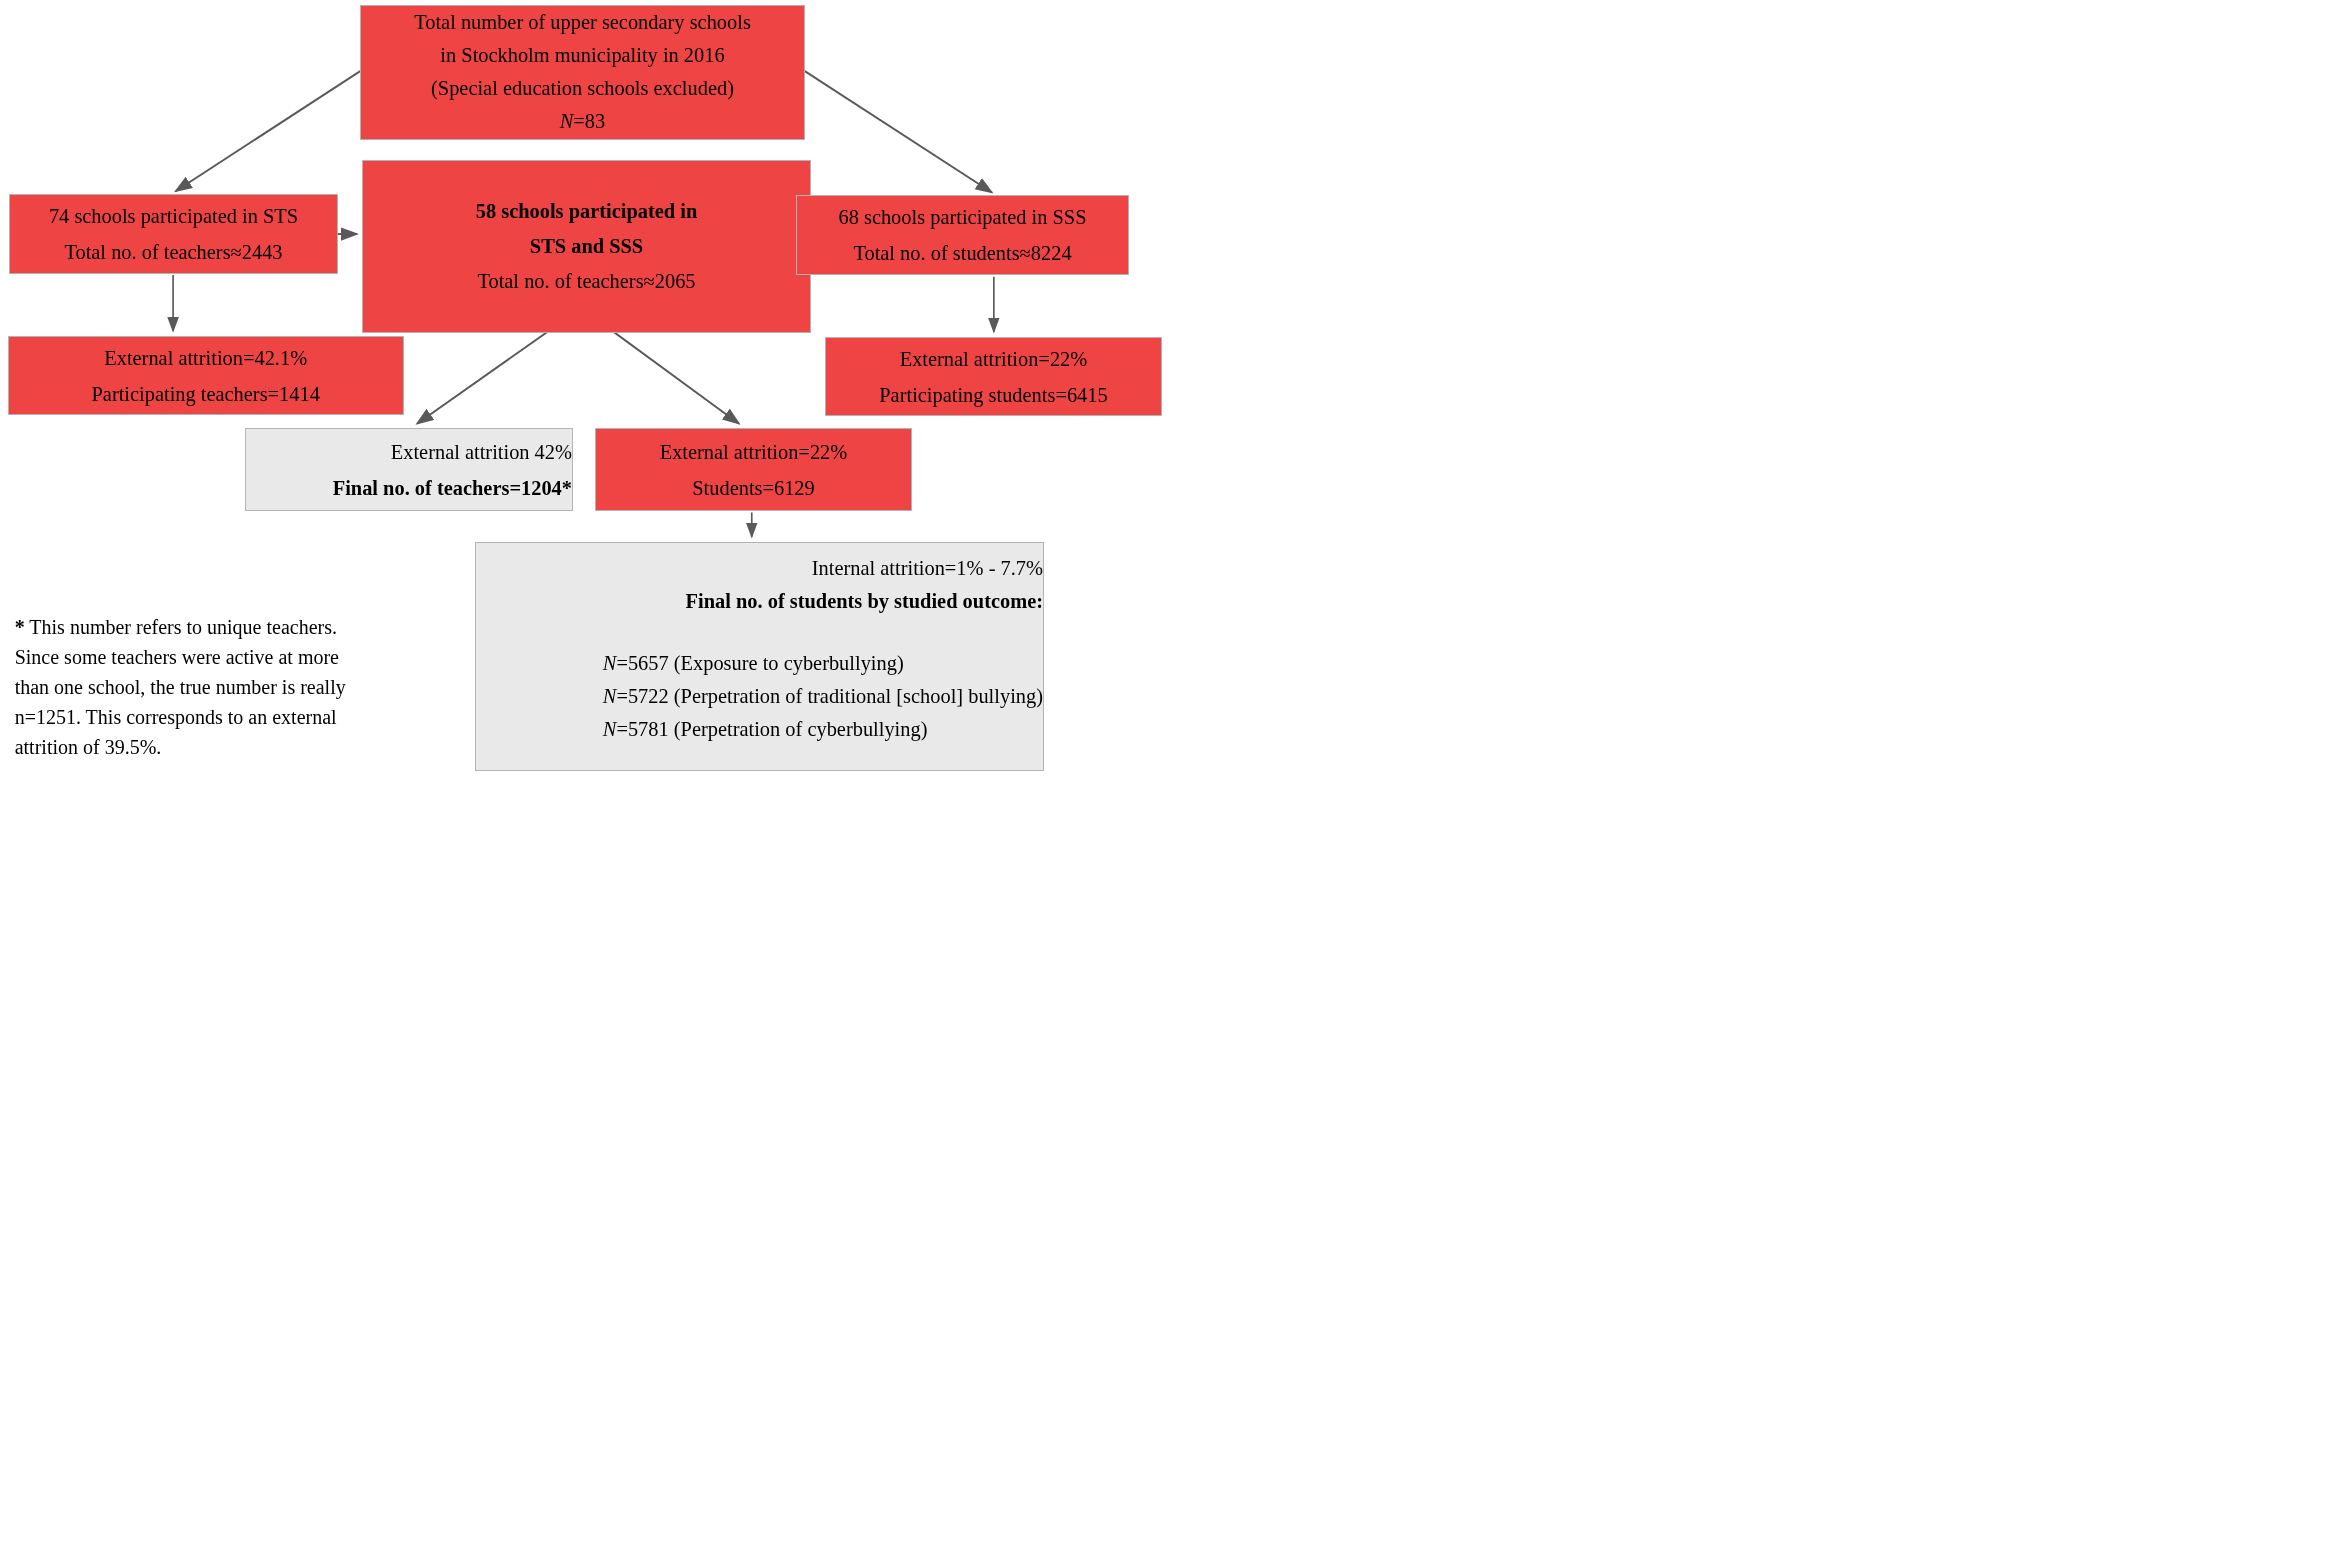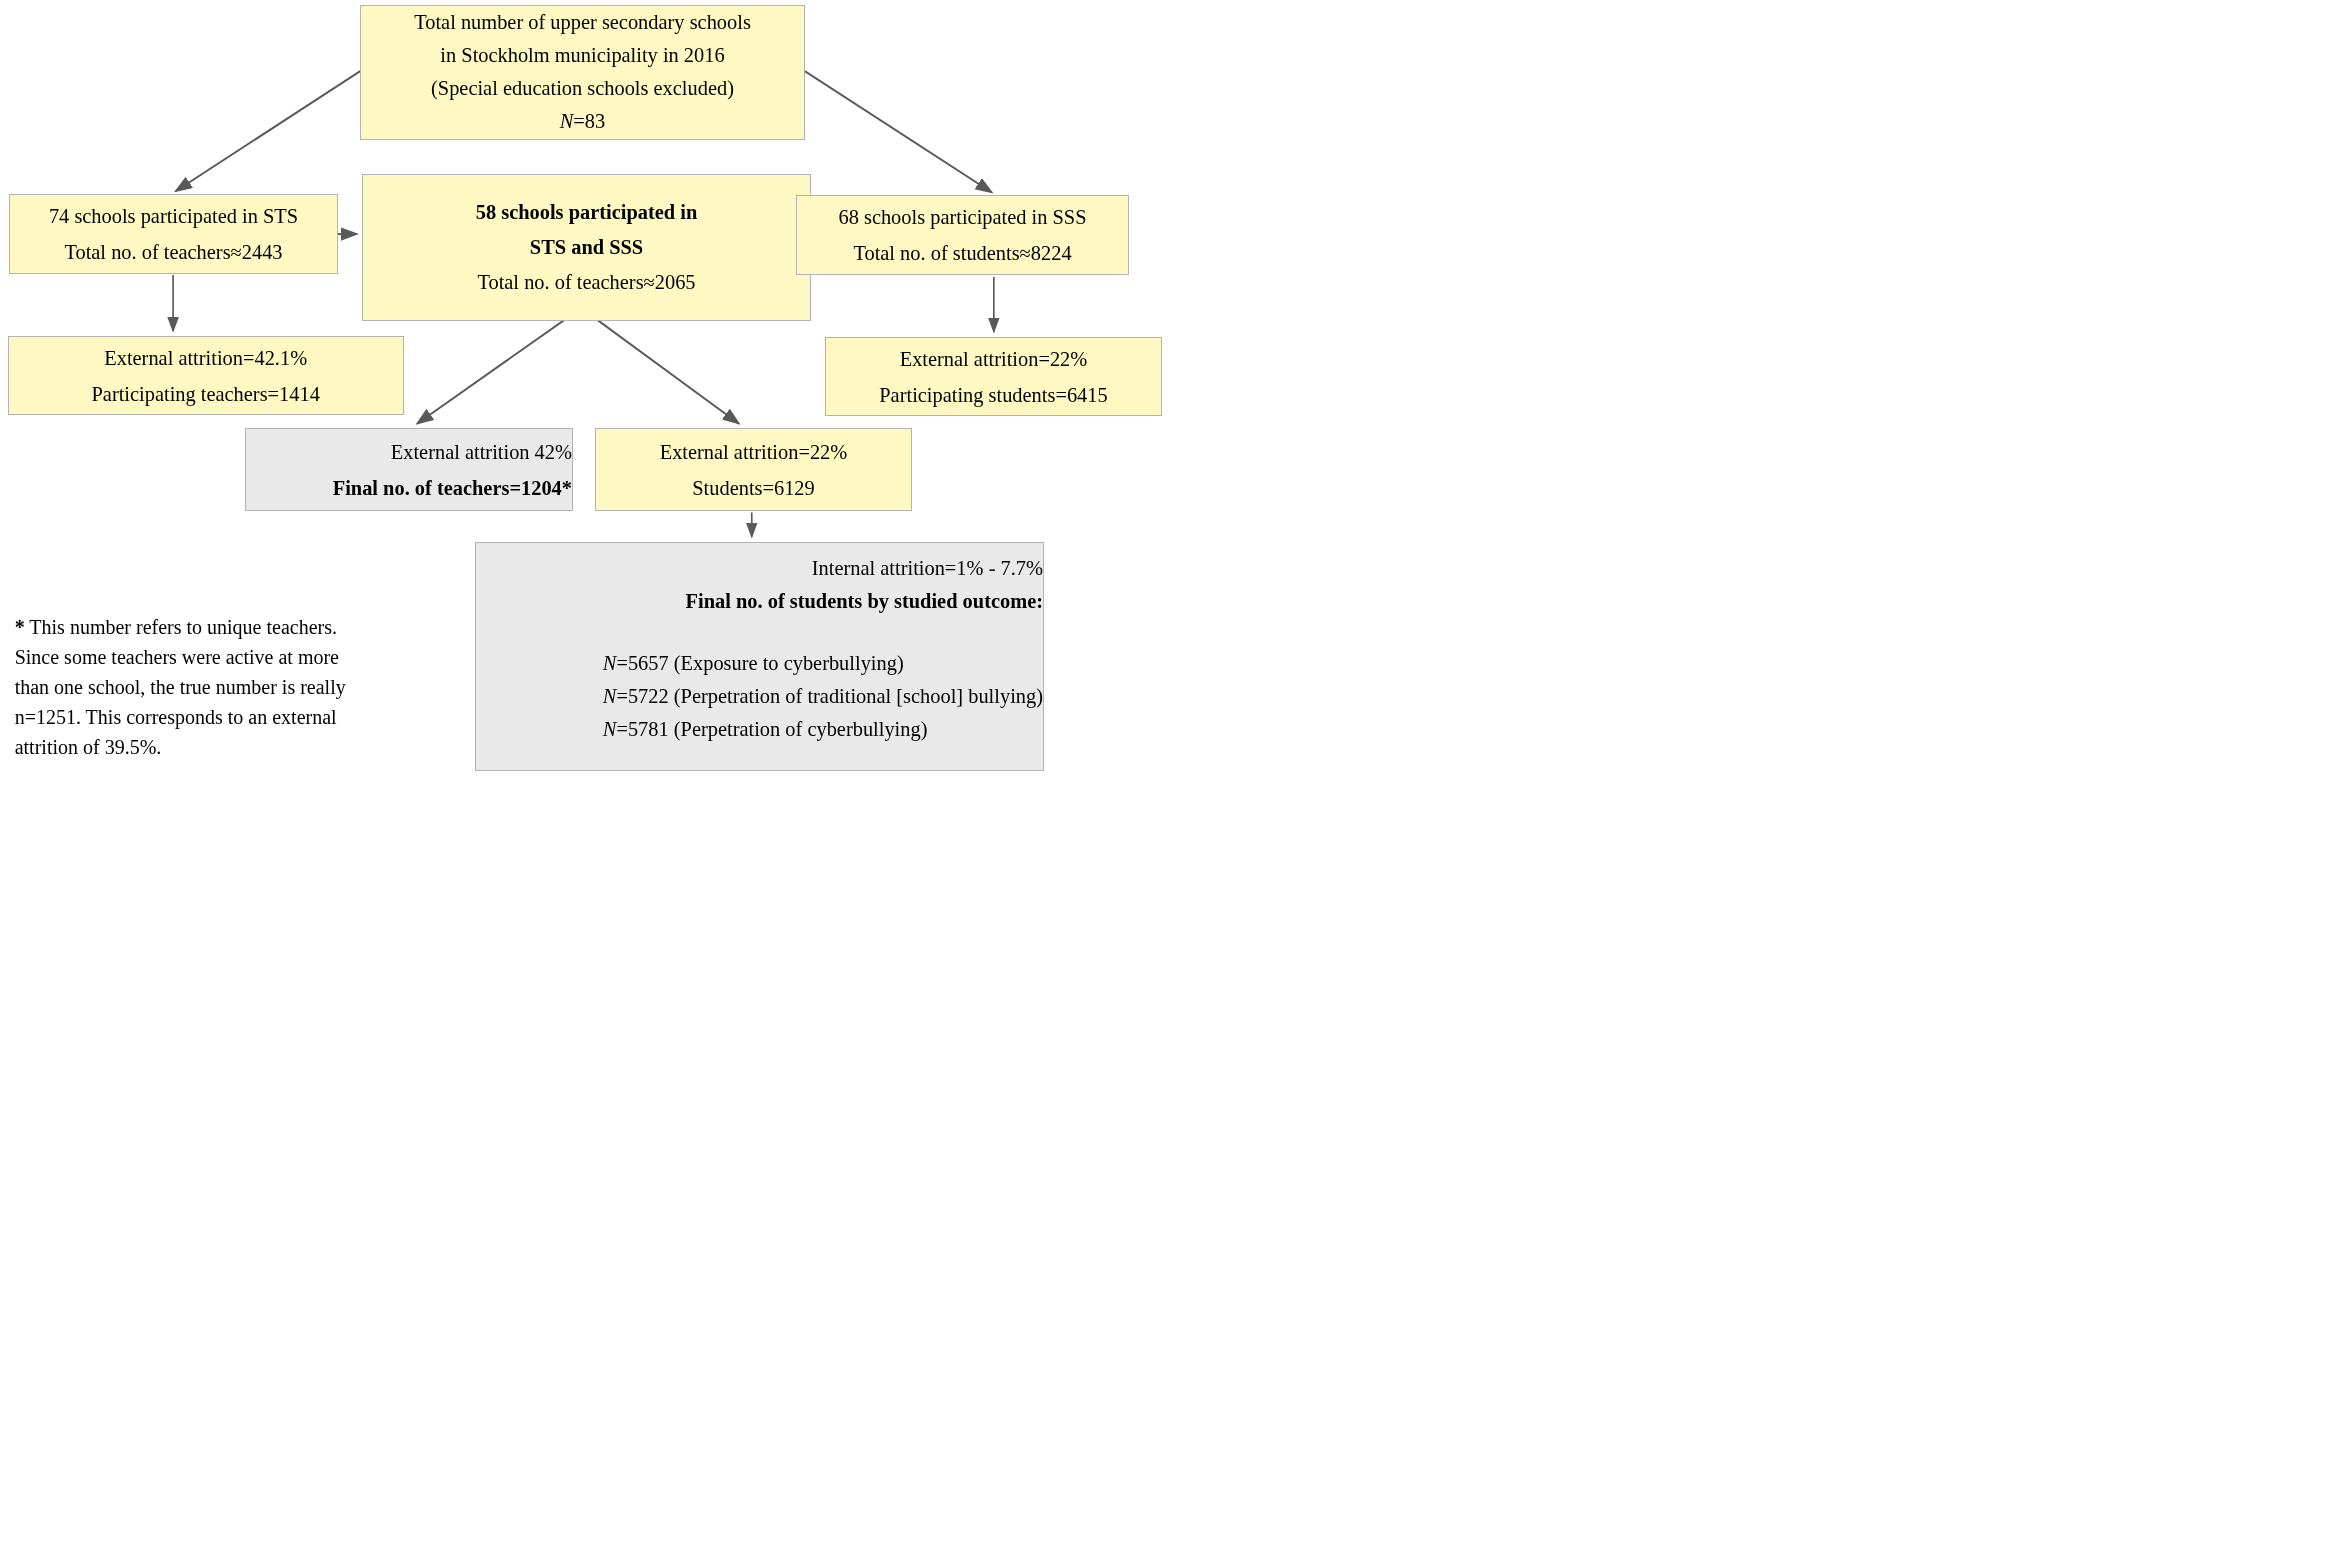--- a/index.html
+++ b/index.html
@@ -17,38 +17,38 @@
     background:#ffffff;
     overflow:hidden;
   }
   svg.arrows{
     position:absolute;left:0;top:0;width:1165px;height:781px;
     pointer-events:none;z-index:0;
   }
   .box{
     position:absolute;
     border:1.6px solid var(--box-border);
-    background:#fef9c3;
+    background:#ef4444;
     display:flex;flex-direction:column;justify-content:center;
     text-align:center;
     font-size:20.4px;
     z-index:1;
   }
   .box.gray{background:var(--gray-fill);align-items:flex-end;}
   .bl{line-height:33px;}
   .bold{font-weight:bold;}
   .it{font-style:italic;}
   .pre{white-space:pre-line;}
 
   .b-total   {left:360px;top:4.5px;width:445px;height:135px;}
   .b-total .bl{line-height:33px;}
   .b-sts     {left:9px;top:194px;width:329px;height:80px;}
   .b-sts .bl, .b-sss .bl, .b-sts-attr .bl, .b-sss-attr .bl,
   .b-teachers .bl, .b-students .bl{line-height:36px;}
-  .b-both    {left:362px;top:160px;width:449px;height:147px;margin-top:14px;}
+  .b-both    {left:362px;top:160px;width:449px;height:173px;}
   .b-both .bl{line-height:35px;}
   .b-sss     {left:796px;top:195px;width:333px;height:80px;justify-content:center;}
   .b-sts-attr{left:7.7px;top:336px;width:396px;height:79px;}
   .b-sss-attr{left:825px;top:337px;width:337px;height:79px;}
   .b-teachers{left:245px;top:428px;width:328px;height:83px;}
   .b-students{left:595px;top:428px;width:317px;height:83px;}
   .b-outcomes{left:475px;top:542px;width:569px;height:229px;justify-content:flex-start;padding-top:9px;}
   .b-outcomes .bl{line-height:33px;}
   .b-outcomes .items{margin-top:29px;text-align:left;padding-left:10.2px;}
   .b-outcomes .ol{line-height:33px;}

